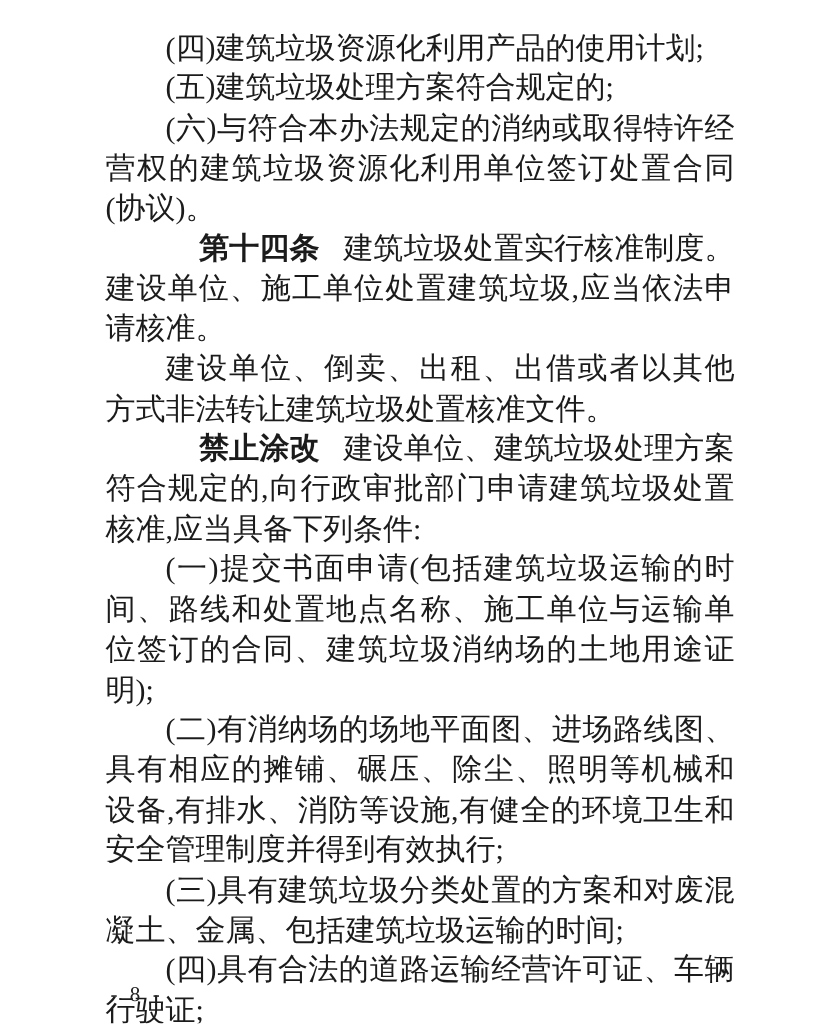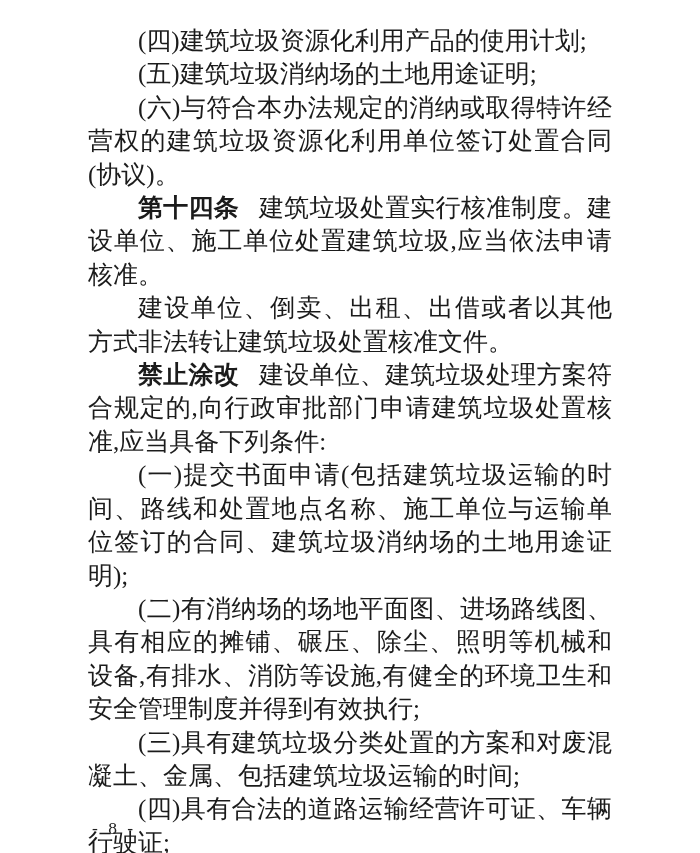--- a/index.html
+++ b/index.html
@@ -28,38 +28,39 @@
   }
   .text-block p {
     margin: 0;
     padding: 0;
     text-indent: 2em;
   }
   .term {
     font-weight: 700;
     font-family: "Liberation Sans", "DejaVu Sans", sans-serif;
     margin-right: 20px;
+    margin-left: 28px;
   }
   .footer {
     position: absolute;
     left: 92px;
     top: 818px;
     font-size: 17.5px;
     letter-spacing: 3px;
     color: #222222;
   }
 </style>
 </head>
 <body>
 
 <div class="page">
 
   <div class="text-block">
     <p><span>(四)建筑垃圾资源化利用产品的使用计划;</span></p>
-    <p><span>(五)建筑垃圾消纳场的土地用途证明;</span></p>
+    <p><span>(五)建筑垃圾处理方案符合规定的;</span></p>
     <p><span>(六)与符合本办法规定的消纳或取得特许经营权的建筑垃圾资源化利用单位签订处置合同(协议)。</span></p>
     <p><span class="term">第十四条</span><span>建筑垃圾处置实行核准制度。建设单位、施工单位处置建筑垃圾,应当依法申请核准。</span></p>
     <p><span>建设单位、倒卖、出租、出借或者以其他方式非法转让建筑垃圾处置核准文件。</span></p>
     <p><span class="term">禁止涂改</span><span>建设单位、建筑垃圾处理方案符合规定的,向行政审批部门申请建筑垃圾处置核准,应当具备下列条件:</span></p>
     <p><span>(一)提交书面申请(包括建筑垃圾运输的时间、路线和处置地点名称、施工单位与运输单位签订的合同、建筑垃圾消纳场的土地用途证明);</span></p>
     <p><span>(二)有消纳场的场地平面图、进场路线图、具有相应的摊铺、碾压、除尘、照明等机械和设备,有排水、消防等设施,有健全的环境卫生和安全管理制度并得到有效执行;</span></p>
     <p><span>(三)具有建筑垃圾分类处置的方案和对废混凝土、金属、包括建筑垃圾运输的时间;</span></p>
     <p><span>(四)具有合法的道路运输经营许可证、车辆行驶证;</span></p>
   </div>
 

